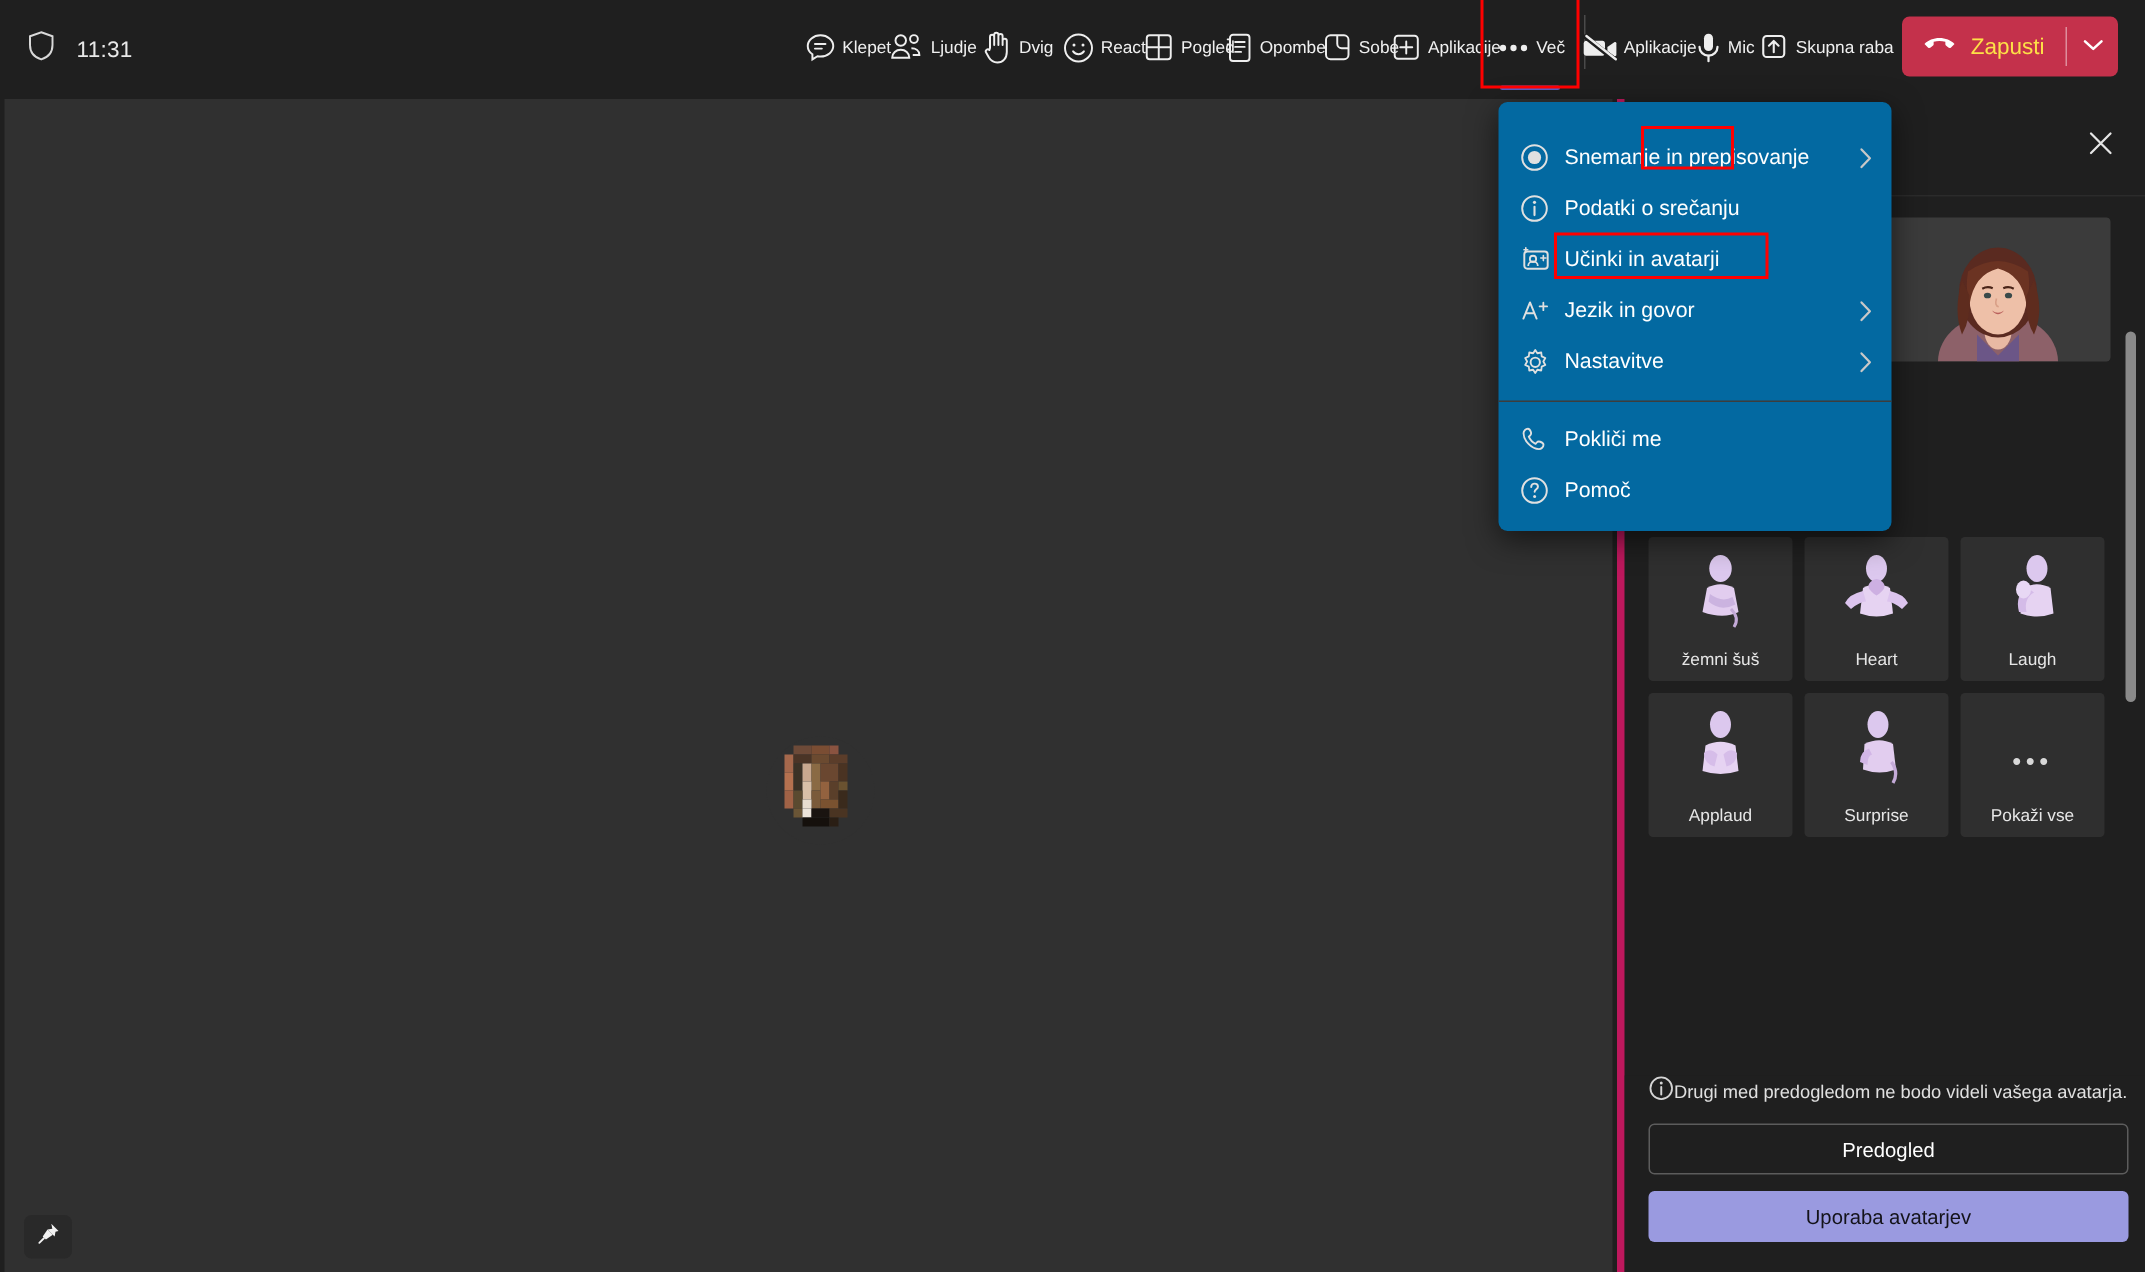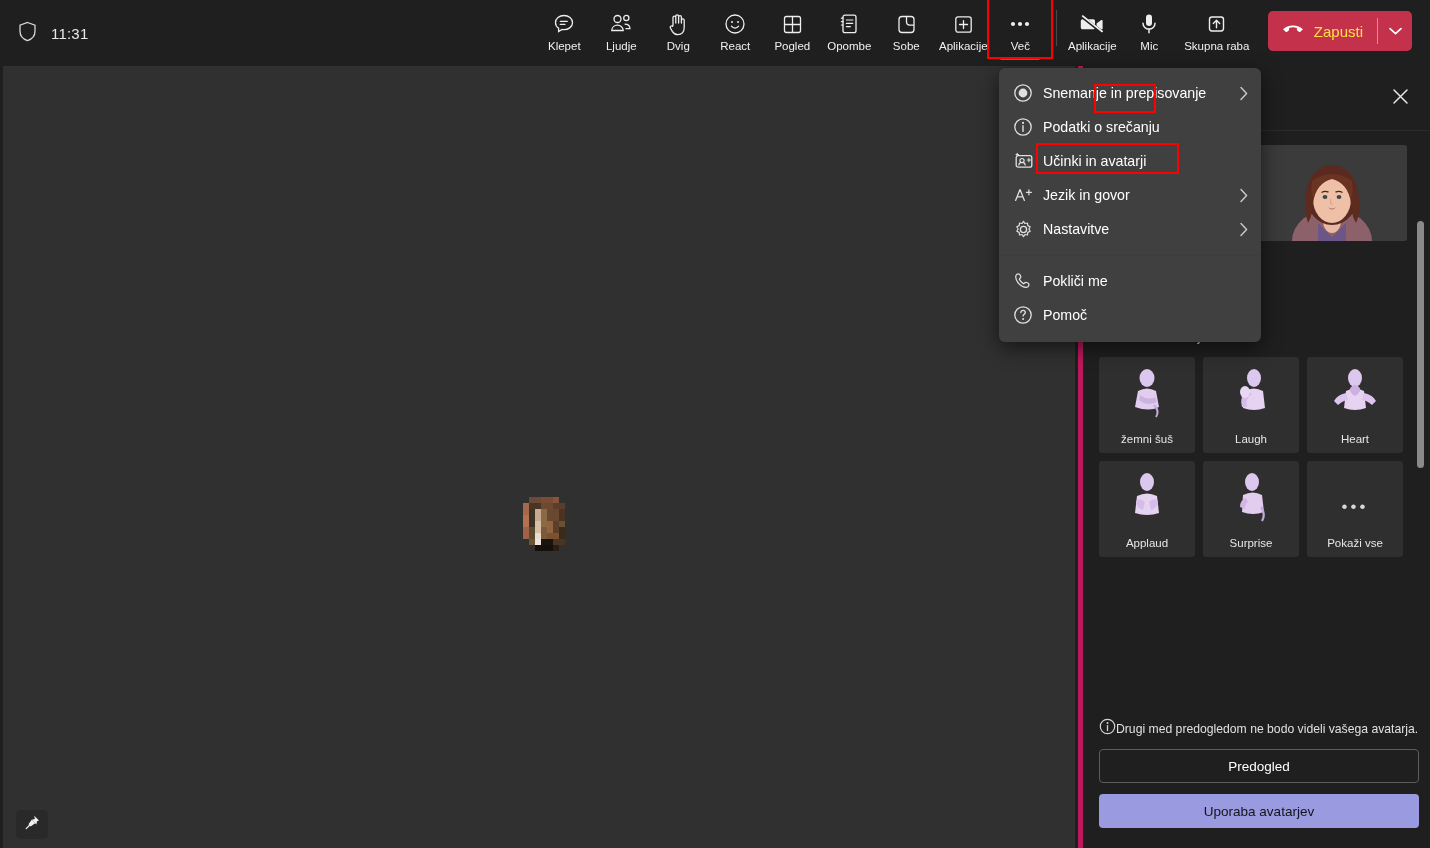--- a/index.html
+++ b/index.html
@@ -15,21 +15,21 @@
   .toolbar {
     position: absolute; left: 0; top: 0; width: 1430px; height: 66px;
     background: #1f1f1f;
     display: flex; align-items: center;
   }
   .tb-left { display: flex; align-items: center; gap: 14px; padding-left: 18px; }
   .tb-clock { color: #e8e8e8; font-size: 15px; letter-spacing: .2px; }
   .tb-center { margin-left: auto; display: flex; align-items: flex-start; height: 66px; }
   .tb-btn {
     width: 57px; height: 55px; margin-top: 4px;
-    display: flex; flex-direction: column; align-items: center; justify-content: center;
+    display: flex; flex-direction: row; align-items: center; justify-content: center;
     gap: 3px; border-radius: 4px; cursor: pointer; position: relative;
   }
   .tb-ico { height: 26px; display: flex; align-items: center; justify-content: center; }
   .tb-lbl { color: #f0f0f0; font-size: 11.5px; white-space: nowrap; }
   .tb-sep { width: 1px; height: 36px; background: #4a4a4a; margin: 10px 7px 0 7px; }
 
   .more-wrap { position: relative; }
   .more-outline {
     position: absolute; left: -5px; top: -2px; width: 66px; height: 61px;
     border: 2px solid #ff0000; pointer-events: none; z-index: 40;
@@ -113,21 +113,21 @@
   .btn-primary {
     width: 100%; height: 34px; background: #9a9ae0; border: none; border-radius: 4px;
     color: #14131a; font-size: 13.5px; cursor: pointer; font-family: "Liberation Sans", sans-serif;
   }
 
   .pscroll { position: absolute; right: 6px; top: 90px; width: 7px; height: 247px; background: #8a8a8a; border-radius: 4px; cursor: pointer; }
 
   
   .menu {
     position: absolute; left: 999px; top: 68px; width: 262px;
-    background: #404040; border-radius: 6px; padding: 8px 0 10px 0;
+    background: #0369a1; border-radius: 6px; padding: 20px 0 10px 0;
     box-shadow: 0 6px 20px rgba(0,0,0,.55); z-index: 30;
   }
   .menu-item {
     display: flex; align-items: center; height: 34px; padding: 0 12px 0 14px;
     cursor: pointer; position: relative;
   }
   .mi-ico { width: 30px; display: flex; align-items: center; color: #e0e0e0; }
   .mi-lbl { color: #fff; font-size: 14.2px; flex: 1; }
   .mi-chev { color: #c8c8c8; display: flex; align-items: center; }
   .menu-sep { height: 1px; background: #3d3d3d; margin: 9px 0 8px 0; }
@@ -428,41 +428,41 @@
                 <path d="M14 24 q9-5 18 0 l3 16 q-10 5-24 0z" fill="#e2cdef"></path>
                 <path d="M16 28 q8 6 15 2 l2 5 q-10 5-18-2z" fill="#cbb3e0"></path>
                 <path d="M30 38 q6 6 2 12" stroke="#c4aad8" stroke-width="2" fill="none"></path>
               </svg>
           </span>
           <span class="react-lbl">žemni šuš</span>
         </div>
 
         <div class="react-card">
           <span class="react-fig">
-            <svg width="46" height="52" viewBox="0 0 46 52">
-                <ellipse cx="26" cy="11" rx="7" ry="9" fill="#dcc8ee"></ellipse>
-                <path d="M16 24 q10-5 19 0 l2 17 q-11 4-22 0z" fill="#e6d3f2"></path>
-                <path d="M14 40 q-3-12 6-16 l4 3 q-7 4-5 13z" fill="#d4bbe8"></path>
-                <ellipse cx="17" cy="25" rx="5" ry="6" fill="#e8d8f4"></ellipse>
-              </svg>
-          </span>
-          <span class="react-lbl">Laugh</span>
-        </div>
-
-        <div class="react-card">
-          <span class="react-fig">
             <svg width="52" height="52" viewBox="0 0 52 52">
                 <ellipse cx="26" cy="11" rx="7" ry="9" fill="#dcc8ee"></ellipse>
                 <path d="M17 24 q9-5 18 0 l2 17 q-11 4-22 0z" fill="#e6d3f2"></path>
                 <path d="M17 26 q-9 2-12 8 l4 4 q6-5 10-5z" fill="#dcc4ee"></path>
                 <path d="M35 26 q9 2 12 8 l-4 4 q-6-5-10-5z" fill="#dcc4ee"></path>
                 <path d="M22 20 q4-4 8 0 q4 4 -4 9 q-8-5-4-9z" fill="#cdb0e2"></path>
               </svg>
           </span>
           <span class="react-lbl">Heart</span>
+        </div>
+
+        <div class="react-card">
+          <span class="react-fig">
+            <svg width="46" height="52" viewBox="0 0 46 52">
+                <ellipse cx="26" cy="11" rx="7" ry="9" fill="#dcc8ee"></ellipse>
+                <path d="M16 24 q10-5 19 0 l2 17 q-11 4-22 0z" fill="#e6d3f2"></path>
+                <path d="M14 40 q-3-12 6-16 l4 3 q-7 4-5 13z" fill="#d4bbe8"></path>
+                <ellipse cx="17" cy="25" rx="5" ry="6" fill="#e8d8f4"></ellipse>
+              </svg>
+          </span>
+          <span class="react-lbl">Laugh</span>
         </div>
 
         <div class="react-card">
           <span class="react-fig">
             <svg width="46" height="52" viewBox="0 0 46 52">
                 <ellipse cx="23" cy="11" rx="7" ry="9" fill="#dcc8ee"></ellipse>
                 <path d="M13 25 q10-5 20 0 l2 17 q-12 4-24 0z" fill="#e6d3f2"></path>
                 <path d="M12 30 q4-4 9 1 l-2 8 q-7-2-7-9z" fill="#d6bde9"></path>
                 <path d="M34 30 q-4-4-9 1 l2 8 q7-2 7-9z" fill="#d6bde9"></path>
               </svg>

